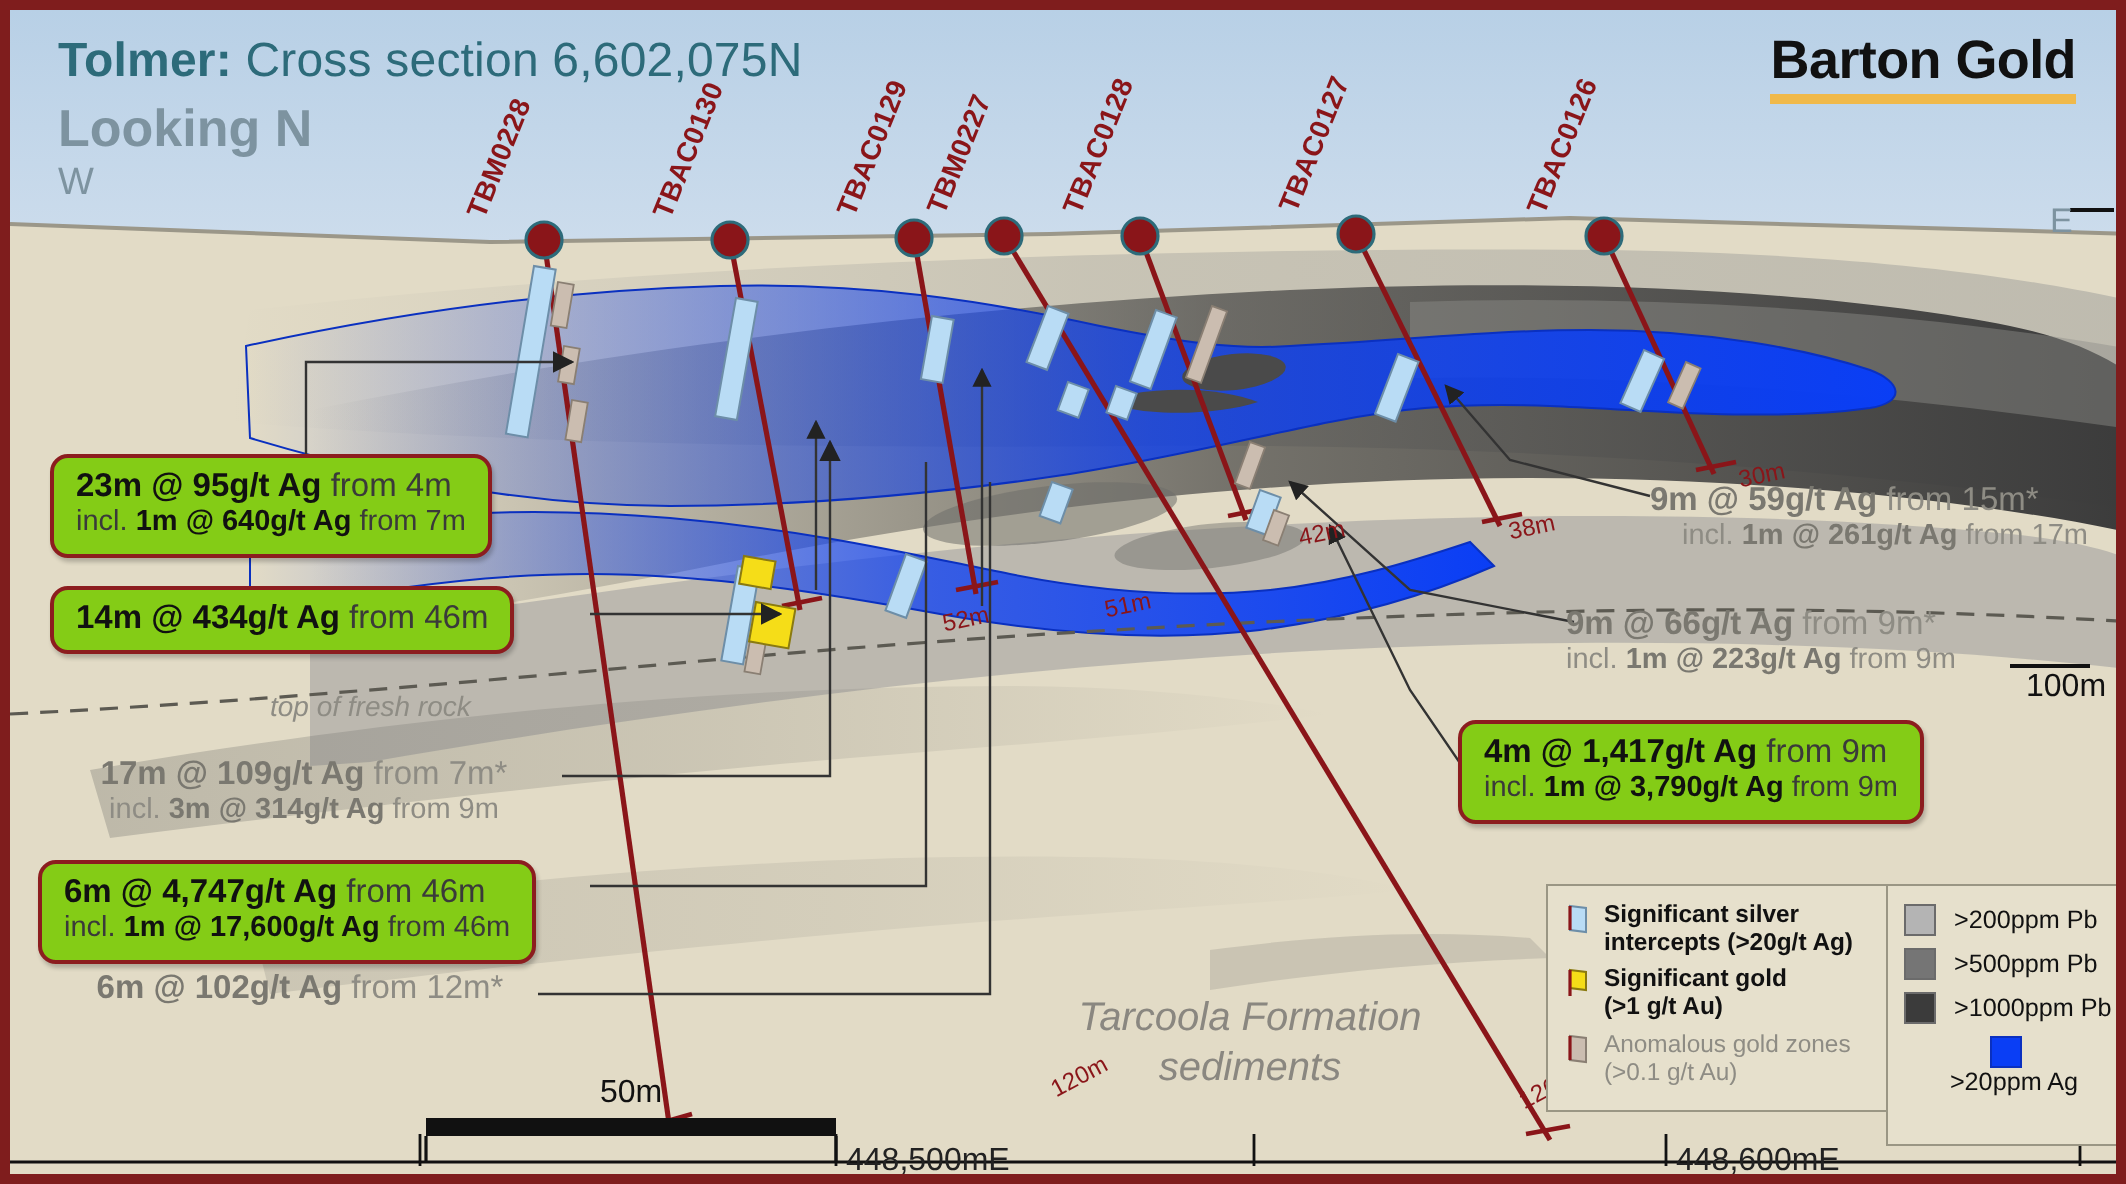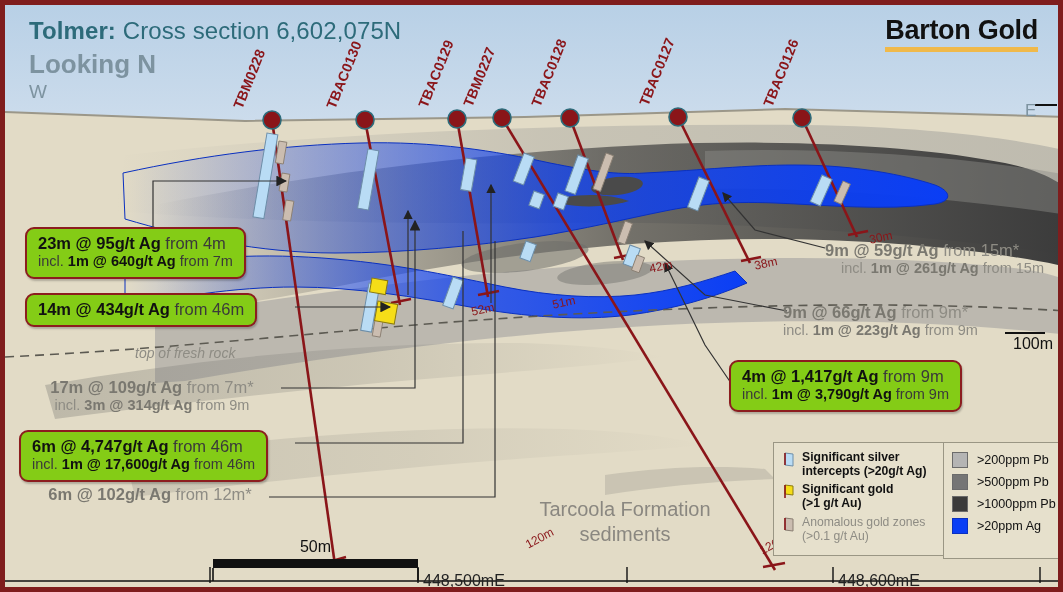--- a/index.html
+++ b/index.html
@@ -31,21 +31,21 @@
   .callout .l1{font-size:16.5px;color:#3a3a3a;white-space:nowrap;line-height:1.16;}
   .callout .l2{font-size:14.5px;color:#3a3a3a;white-space:nowrap;line-height:1.2;}
   .callout .l1 b,.callout .l2 b{color:#111;font-weight:bold;}
   .plaintext .l1{font-size:16.5px;color:#8e8c84;white-space:nowrap;line-height:1.18;}
   .plaintext .l2{font-size:14.5px;color:#8e8c84;white-space:nowrap;line-height:1.2;}
   .plaintext .l1 b,.plaintext .l2 b{color:#7a7870;font-weight:bold;}
   .plaintext{text-align:center;}
 
   
   .tfr{font-size:14px;color:#8e8c84;font-style:italic;margin-left:48px;}
-  .formation{font-size:20px;color:#8a8780;text-align:center;line-height:1.25;}
+  .formation{font-size:20px;color:#8a8780;text-align:center;line-height:1.25;font-style:italic;}
   .footnote{font-size:14px;color:#b91c1c;margin-top:20px;}
   .axis-lbl{font-size:16px;color:#222;}
   .scale-txt{font-size:16px;color:#111;text-align:center;}
   .depth-txt{font-size:16px;color:#111;}
 
   
   .legend-box{background:#e6e0cc;border:1px solid #9a9684;padding:7px 9px 8px 8px;}
   .lg-row{display:flex;align-items:flex-start;margin-bottom:4px;}
   .lg-ico{width:15px;flex:0 0 15px;margin-right:5px;margin-top:1px;}
   .lg-txt{font-size:12.2px;line-height:1.16;color:#111;font-weight:bold;}
@@ -295,21 +295,21 @@
     <div class="l1"><b>6m @ 4,747g/t Ag</b><span> from 46m</span></div>
     <div class="l2"><span>incl. </span><b>1m @ 17,600g/t Ag</b><span> from 46m</span></div>
   </div>
 
   <div class="abs plaintext" style="left:20px;top:480px;width:250px;">
     <div class="l1"><b>6m @ 102g/t Ag</b><span> from 12m*</span></div>
   </div>
 
   <div class="abs plaintext" style="left:820px;top:236px;width:230px;text-align:left;">
     <div class="l1"><b>9m @ 59g/t Ag</b><span> from 15m*</span></div>
-    <div class="l2" style="padding-left:16px;"><span>incl. </span><b>1m @ 261g/t Ag</b><span> from 15m</span></div>
+    <div class="l2" style="padding-left:16px;"><span>incl. </span><b>1m @ 261g/t Ag</b><span> from 17m</span></div>
   </div>
 
   <div class="abs plaintext" style="left:778px;top:298px;width:230px;text-align:left;">
     <div class="l1"><b>9m @ 66g/t Ag</b><span> from 9m*</span></div>
     <div class="l2"><span>incl. </span><b>1m @ 223g/t Ag</b><span> from 9m</span></div>
   </div>
 
   <div class="abs callout" style="left:724px;top:355px;">
     <div class="l1"><b>4m @ 1,417g/t Ag</b><span> from 9m</span></div>
     <div class="l2"><span>incl. </span><b>1m @ 3,790g/t Ag</b><span> from 9m</span></div>
@@ -374,20 +374,20 @@
       <span class="lg2-txt">&gt;200ppm Pb</span>
     </div>
     <div class="lg2-row">
       <span class="sw" style="background:#757575;"></span>
       <span class="lg2-txt">&gt;500ppm Pb</span>
     </div>
     <div class="lg2-row">
       <span class="sw" style="background:#3b3b3b;"></span>
       <span class="lg2-txt">&gt;1000ppm Pb</span>
     </div>
-    <div class="lg2-row" style="margin-bottom:16px;">
+    <div class="lg2-row" style="margin-bottom:16px;flex-direction:column;">
       <span class="sw" style="background:#0a3ef5;border-color:#0a30c0;"></span>
       <span class="lg2-txt">&gt;20ppm Ag</span>
     </div>
   </div>
 
 </div>
 </div>
 
 </body></html>

